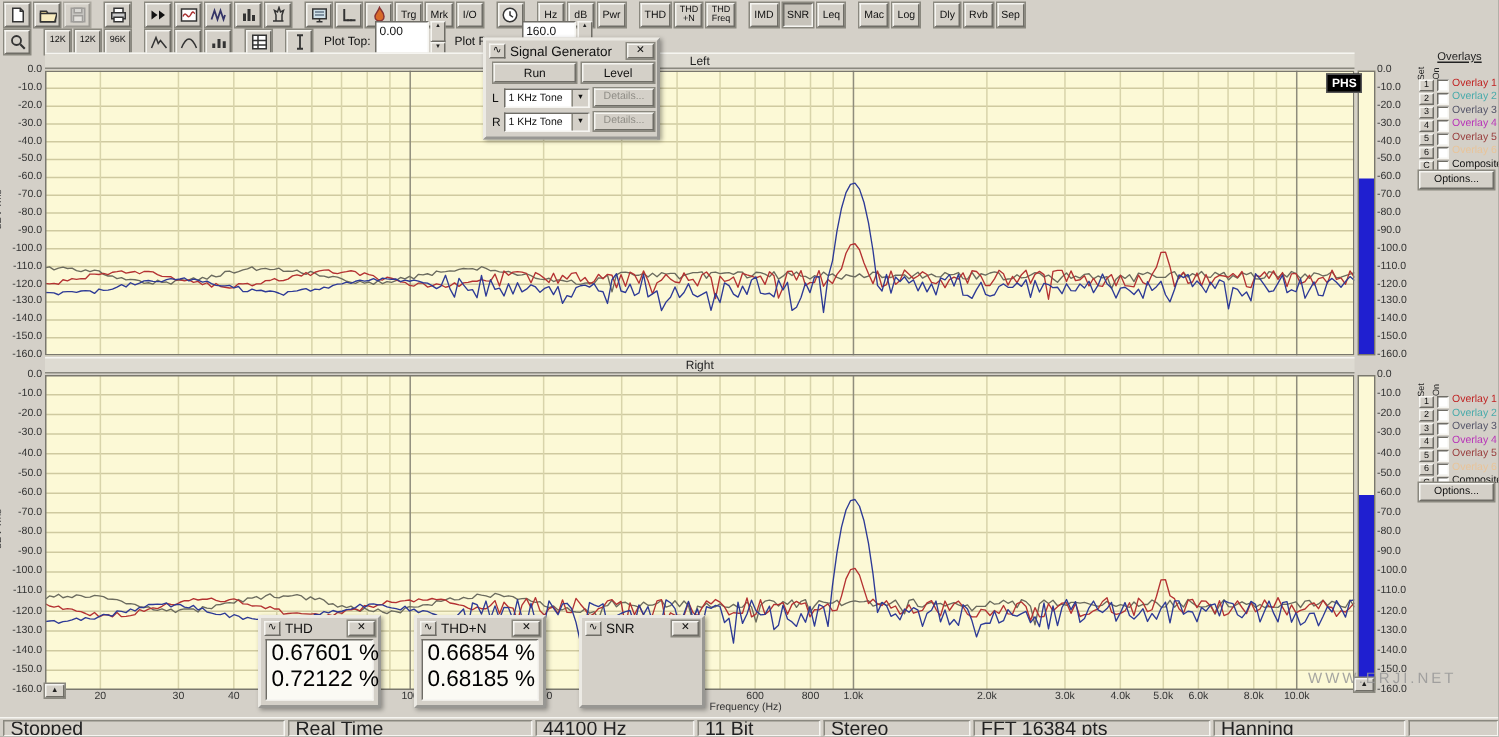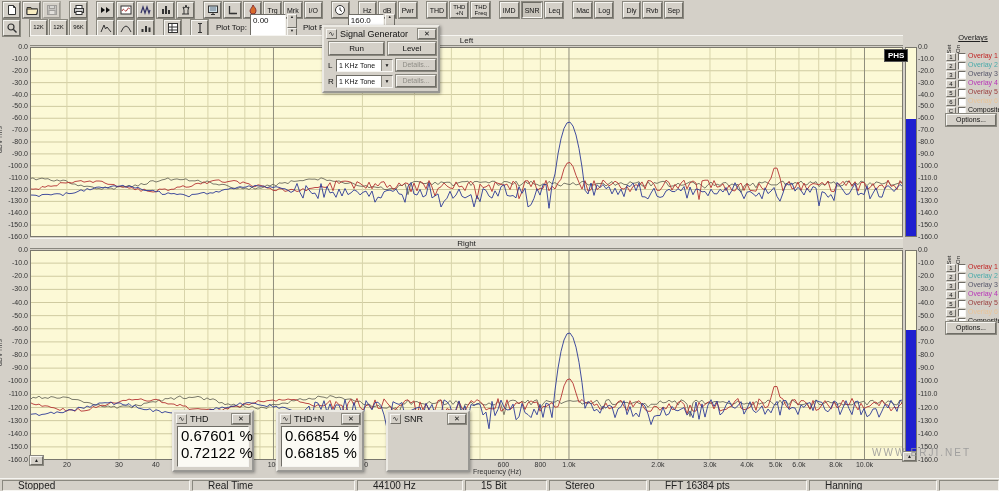--- a/index.html
+++ b/index.html
@@ -71,21 +71,21 @@
   .dd .ddarr{width:10px;background:#d4d0c8;border-left:1px solid #8a887f;font-size:5px;line-height:10px;text-align:center;}
   .rowlbl{position:absolute;font-size:8px;}
   .measbody{position:absolute;left:3px;right:3px;top:14px;bottom:3px;background:#fbfaf4;
             border:1px solid;border-color:#6f6d66 #f6f5f1 #f6f5f1 #6f6d66;
             display:flex;flex-direction:column;justify-content:flex-start;padding:0 3px;box-sizing:border-box;}
   .measval{font-size:15px;line-height:17px;color:#000;white-space:nowrap;}
   
   #statusbar{position:absolute;left:0;bottom:0;width:999px;height:13px;background:#d4d0c8;display:flex;
              border-top:1px solid #f6f5f1;box-sizing:border-box;}
   .seg{height:11px;margin:1px 0 0 2px;border:1px solid;border-color:#8a887f #f6f5f1 #f6f5f1 #8a887f;
-       font-size:10px;line-height:9px;padding:0 15px;box-sizing:border-box;color:#222;white-space:nowrap;overflow:hidden;}
+       font-size:13px;line-height:9px;padding:0 4px;box-sizing:border-box;color:#222;white-space:nowrap;overflow:hidden;}
   
   #wm{position:absolute;left:872px;top:452px;z-index:50;pointer-events:none;}
   #wm .l1{font-size:17px;font-weight:bold;color:rgba(85,85,85,.85);letter-spacing:1px;}
   #wm .l2{font-size:10px;color:rgba(150,150,150,.85);letter-spacing:2px;margin-top:-5px;}
 </style>
 </head>
 <body>
 
 <div id="app">
 
@@ -470,21 +470,21 @@
       <span class="ticon">∿</span>
       <span class="ttl">SNR</span>
       <span class="closebtn">✕</span>
     </div>
   </div>
 
   <div id="statusbar">
       <div class="seg" style="width: 188px;">Stopped</div>
       <div class="seg" style="width: 163px;">Real Time</div>
       <div class="seg" style="width: 106px;">44100 Hz</div>
-      <div class="seg" style="width: 82px;">15 Bit</div>
+      <div class="seg" style="width: 82px;">11 Bit</div>
       <div class="seg" style="width: 98px;">Stereo</div>
       <div class="seg" style="width: 158px;">FFT 16384 pts</div>
       <div class="seg" style="width: 128px;">Hanning</div>
       <div class="seg" style="width: 60px;"></div>
     </div>
 
   <div id="wm">
     <div class="l2">WWW.ERJI.NET</div>
   </div>
 <div class="ylab" style="left: 2px; top: 43px;">0.0</div>

